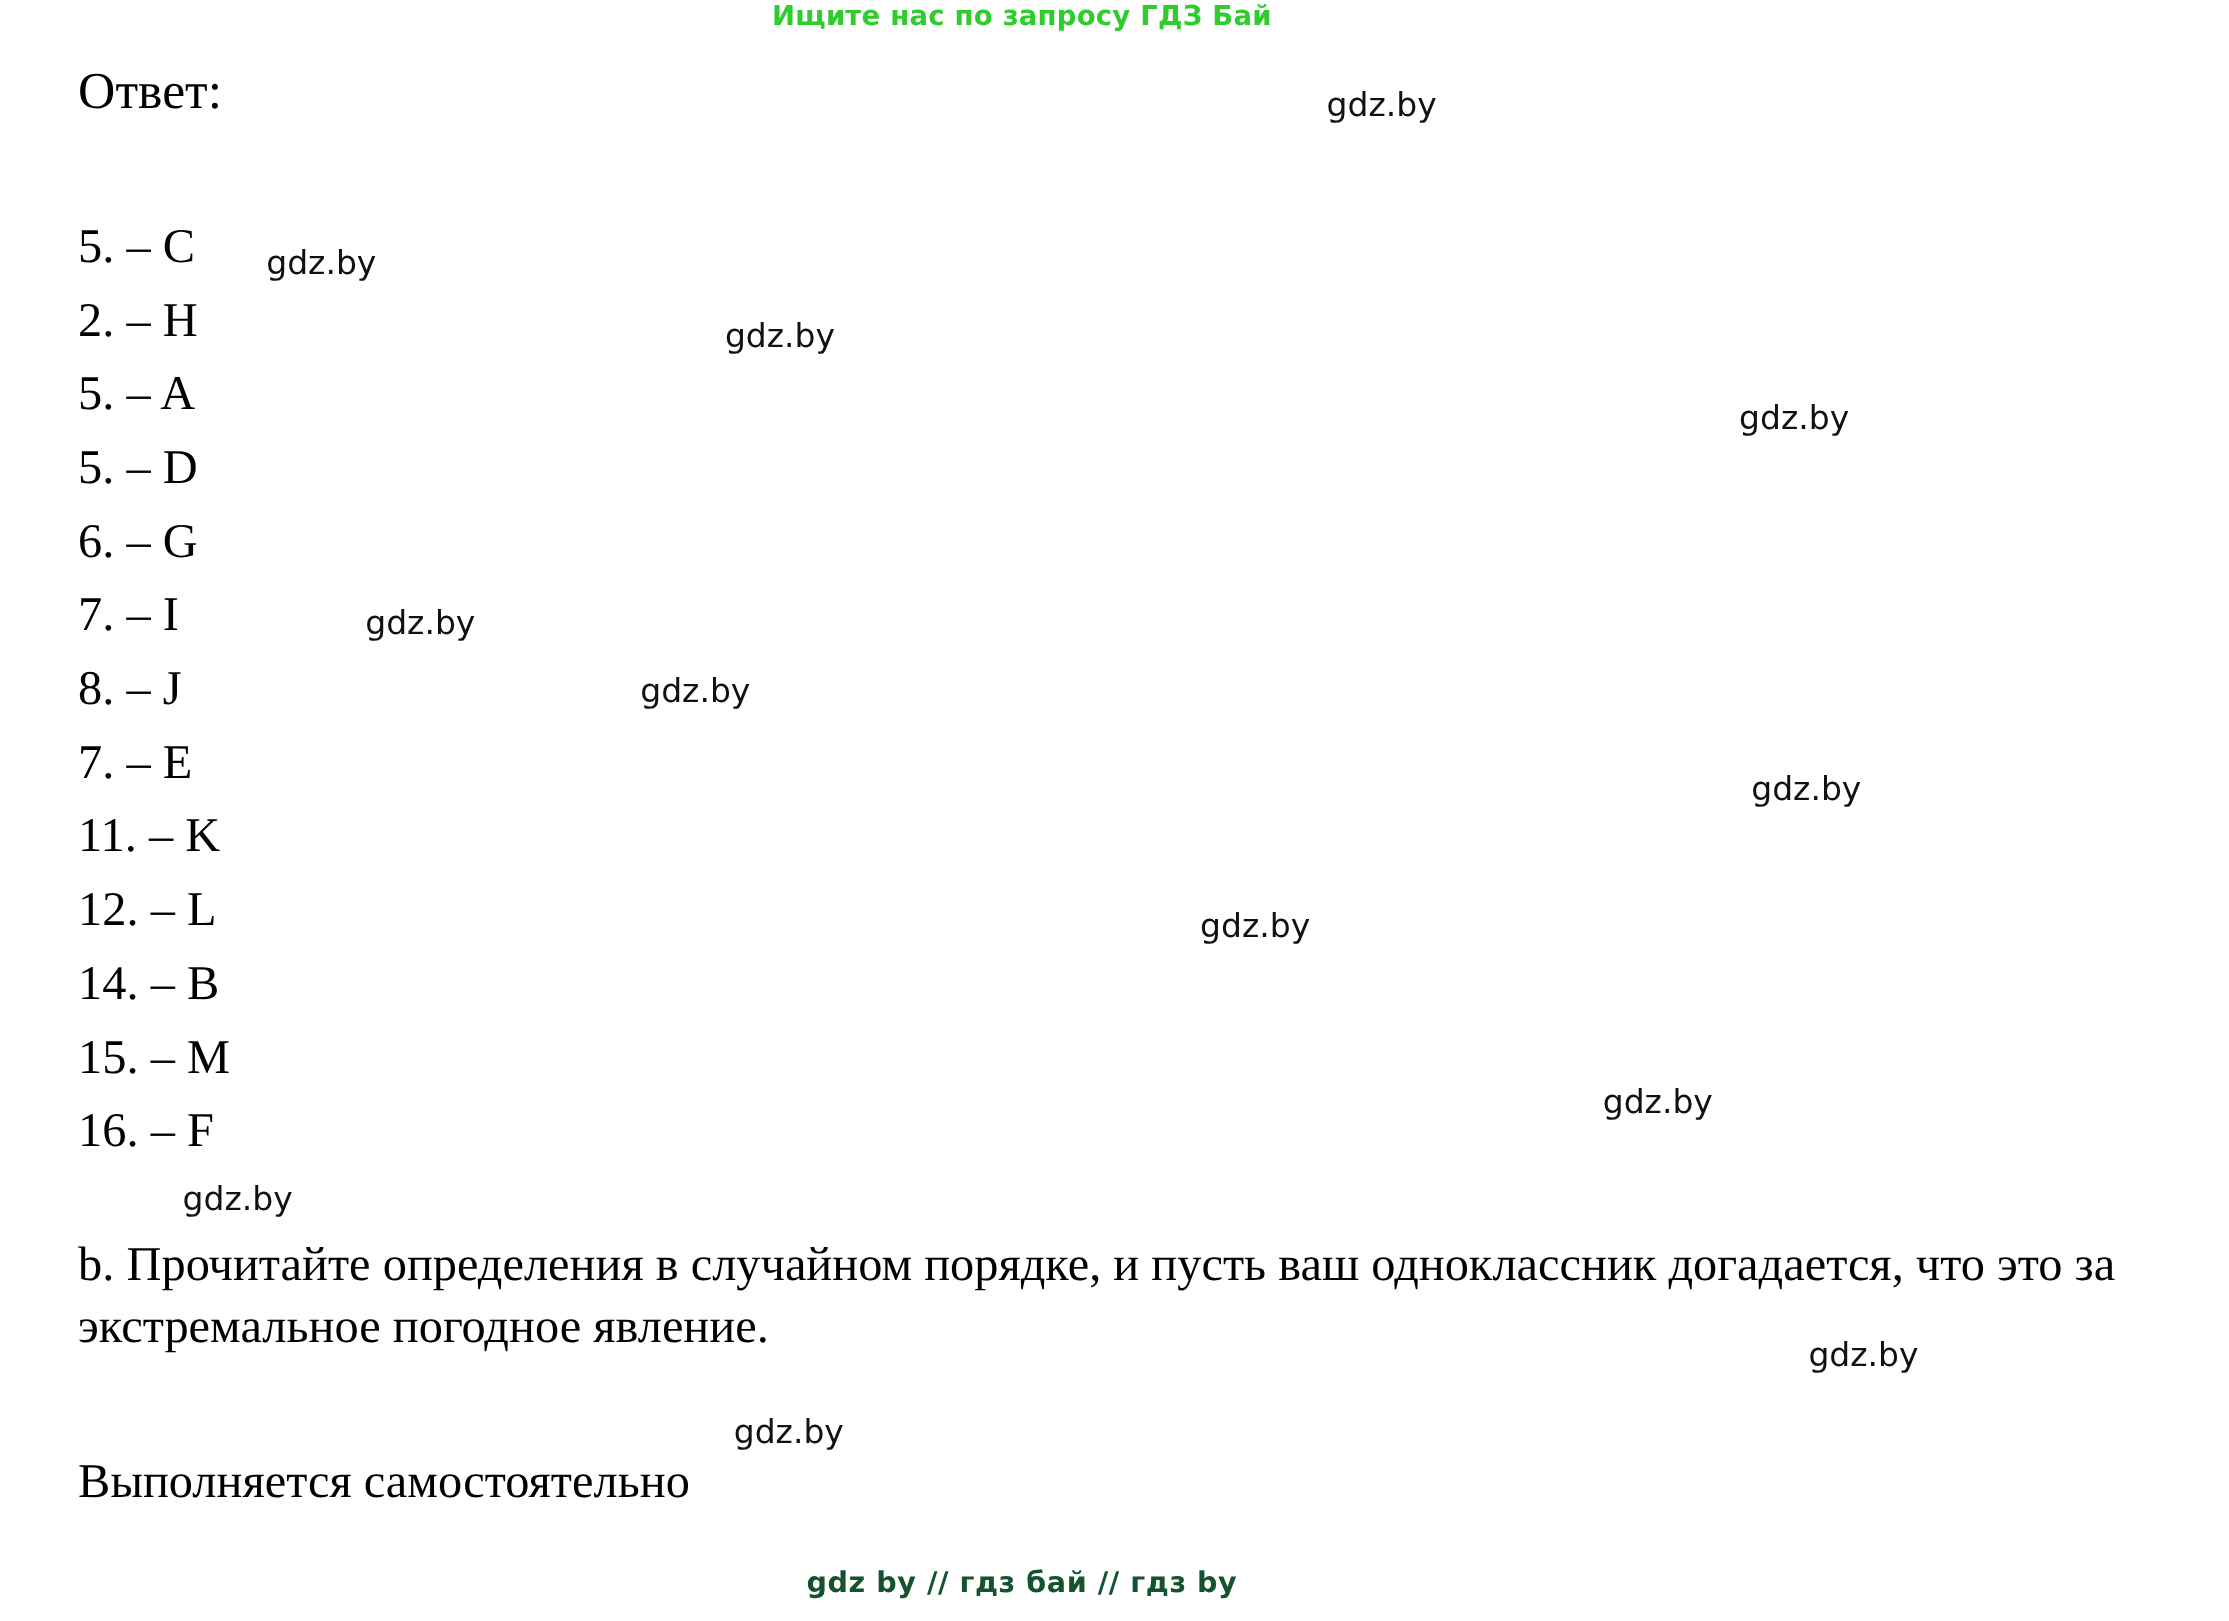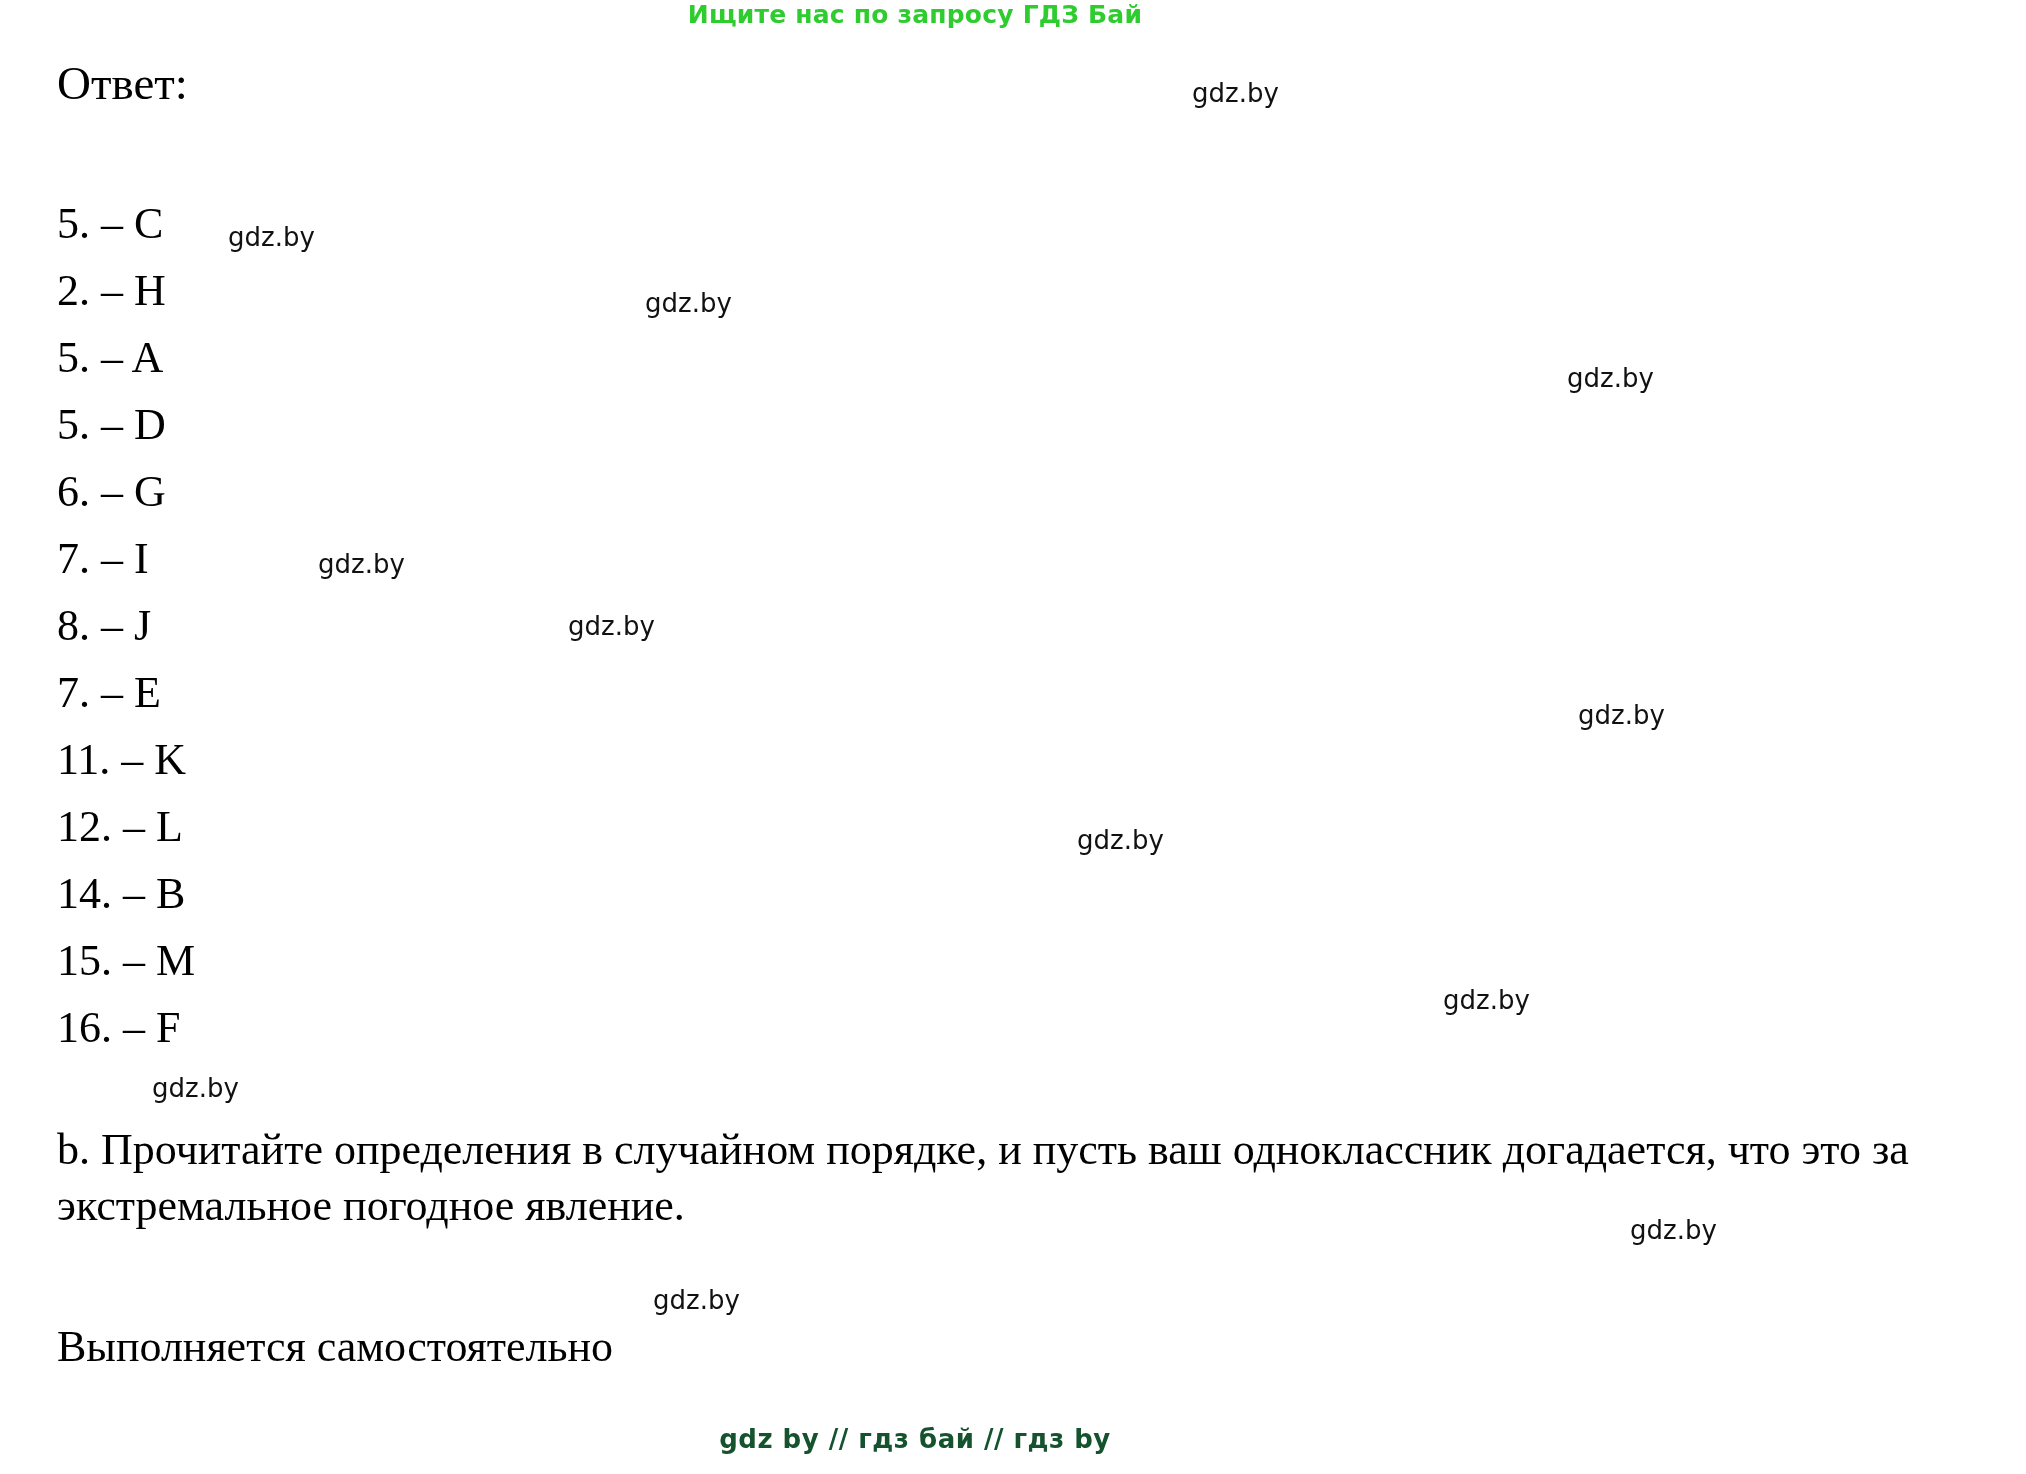--- a/index.html
+++ b/index.html
@@ -12,20 +12,21 @@
     height: 1474px;
     position: relative;
     font-family: "Liberation Serif", serif;
     color: #000000;
     overflow: hidden;
   }
   .page {
     position: relative;
     width: 1830px;
     height: 1474px;
+    margin-left: 14px;
   }
   .top-banner {
     position: absolute;
     top: 0px;
     left: 0;
     width: 100%;
     text-align: center;
     font-family: "DejaVu Sans", sans-serif;
     font-size: 25px;
     font-weight: bold;
@@ -73,21 +74,21 @@
     text-align: center;
     font-family: "DejaVu Sans", sans-serif;
     font-size: 26px;
     font-weight: bold;
     color: #14532d;
     letter-spacing: 0.5px;
   }
   .wm {
     position: absolute;
     font-family: "DejaVu Sans", sans-serif;
-    font-size: 26px;
+    font-size: 30px;
     color: #111111;
     white-space: nowrap;
   }
 </style>
 </head>
 <body>
 
 <div class="page">
 
   <div class="top-banner">Ищите нас по запросу ГДЗ Бай</div>

